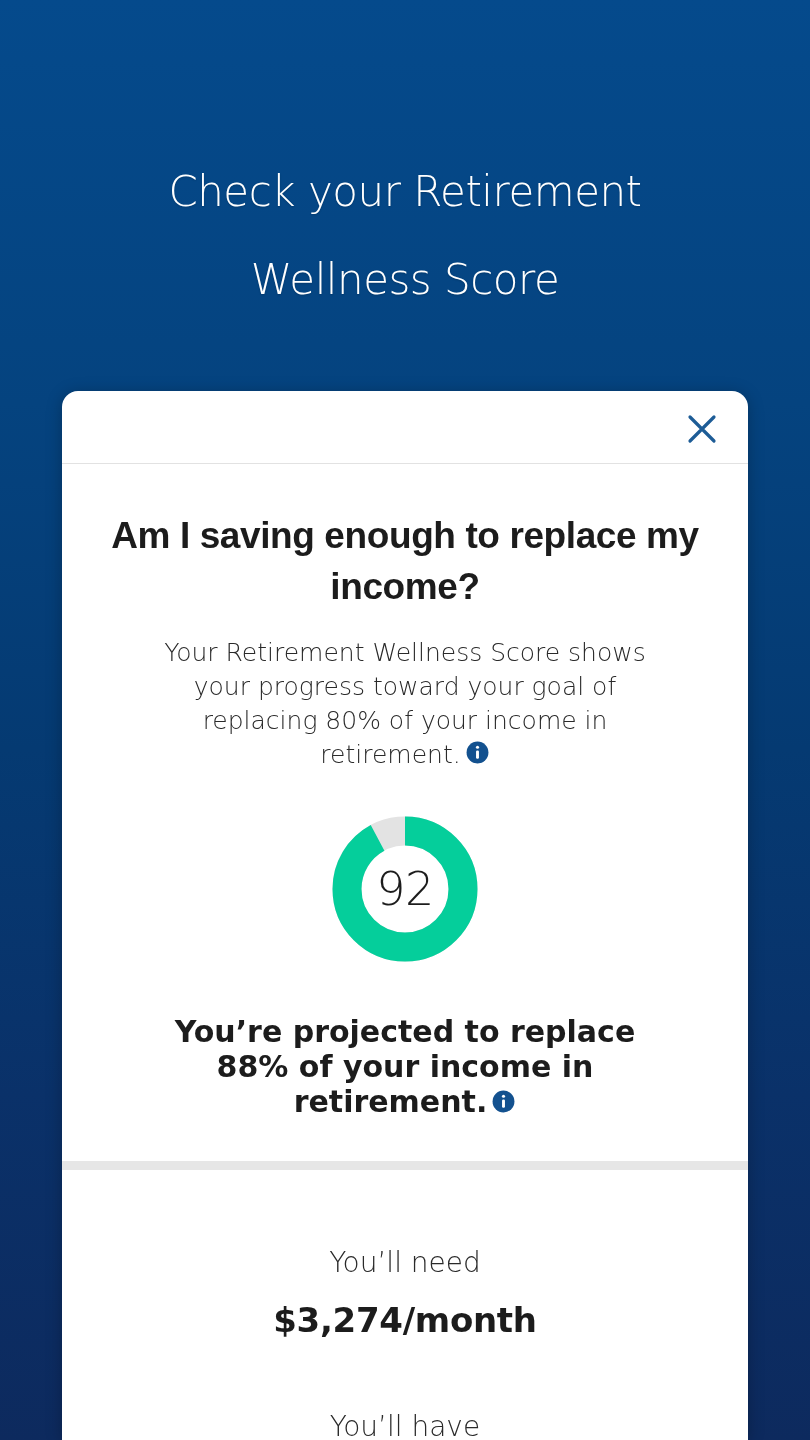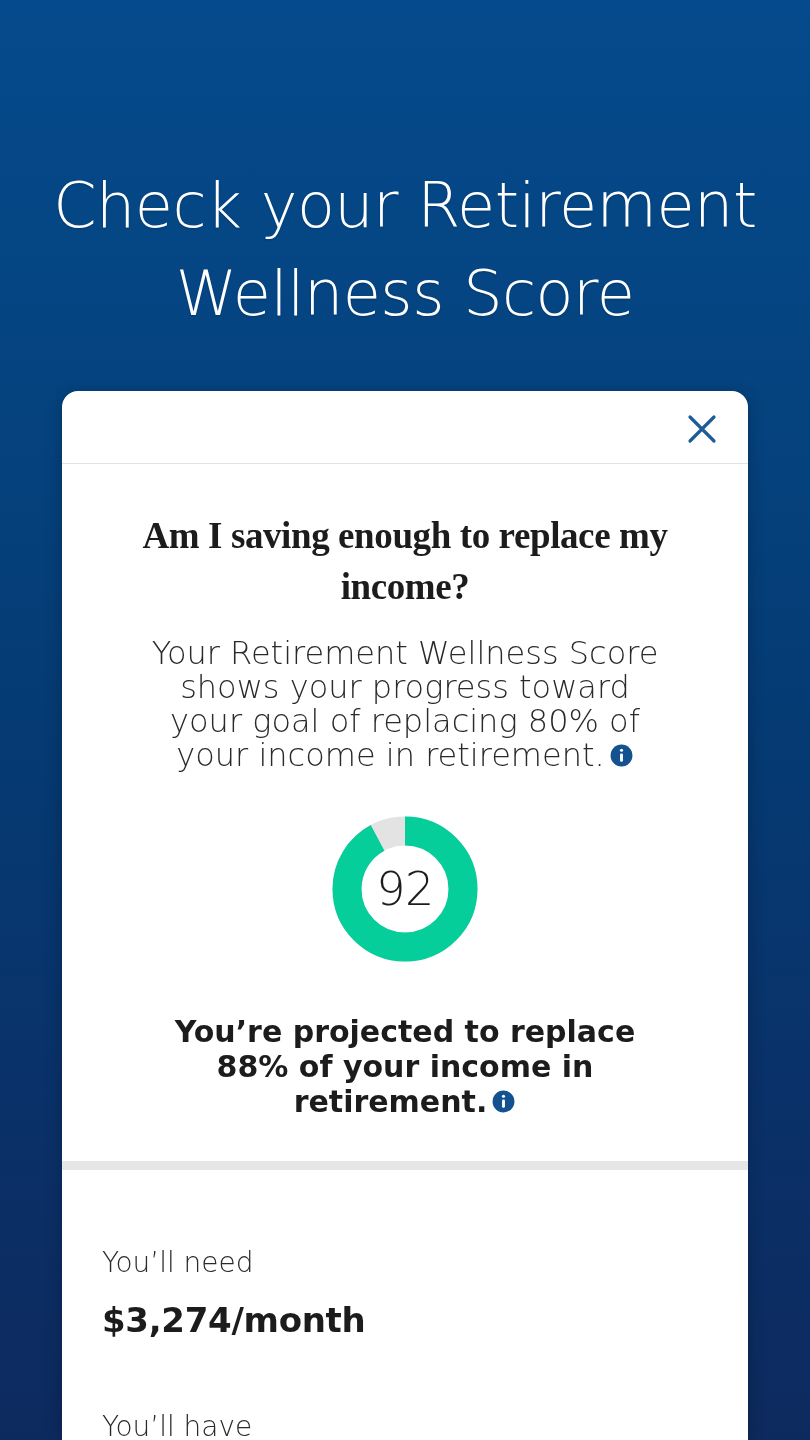--- a/index.html
+++ b/index.html
@@ -30,21 +30,21 @@
   
   .headline {
     position: absolute;
     left: 0;
     top: 120px;
     width: 810px;
     text-align: center;
     color: #ffffff;
     font-family: "DejaVu Sans", sans-serif;
     font-weight: 300;
-    font-size: 62px;
+    font-size: 42px;
     line-height: 88px;
     letter-spacing: -0.5px;
     white-space: pre-line;
     text-shadow: 0 1px 2px rgba(0,0,0,0.18);
   }
 
   
   .card {
     position: absolute;
     left: 62px;
@@ -79,35 +79,35 @@
   }
   .close-btn svg { display: block; }
 
   .card-body {
     padding: 0 40px;
   }
 
   .modal-title {
     margin: 46px 0 0 0;
     text-align: center;
-    font-family: Liberation Serif, serif;
+    font-family: Liberation Sans, sans-serif;
     font-weight: bold;
     font-size: 37px;
     line-height: 51px;
     color: #1c1c1c;
     letter-spacing: -0.4px;
   }
 
   .modal-desc {
     margin: 24px auto 0 auto;
     max-width: 530px;
     text-align: center;
     font-family: "DejaVu Sans", sans-serif;
     font-weight: 300;
-    font-size: 32px;
+    font-size: 25px;
     line-height: 34px;
     color: #2a2a2a;
   }
 
   
   .info-icon {
     display: inline-block;
     vertical-align: -2px;
     margin-left: 4px;
     cursor: pointer;
@@ -164,20 +164,21 @@
     height: 9px;
     background: #e6e6e6;
     width: 100%;
   }
 
   
   .figures {
     padding: 0 40px;
   }
   .figure-block {
+    text-align: center;
   }
   .figure-block.first { margin-top: 76px; }
   .figure-block.second { margin-top: 70px; }
 
   .figure-label {
     font-family: "DejaVu Sans", sans-serif;
     font-weight: 300;
     font-size: 28px;
     line-height: 34px;
     color: #2a2a2a;

